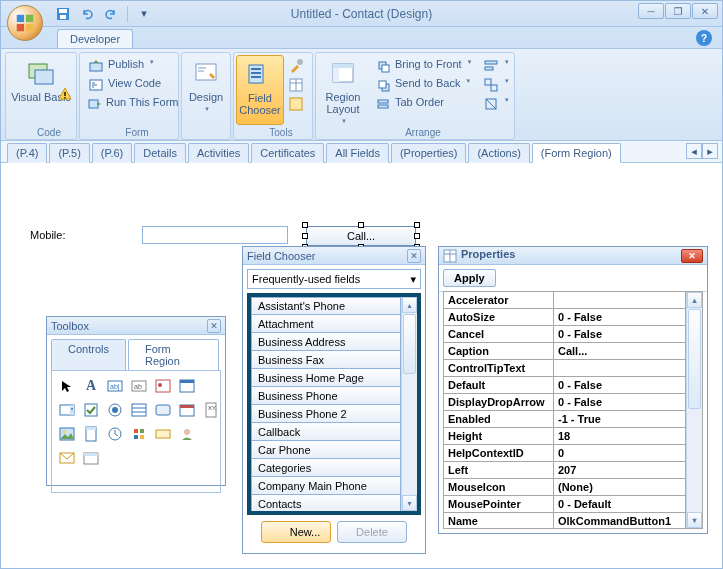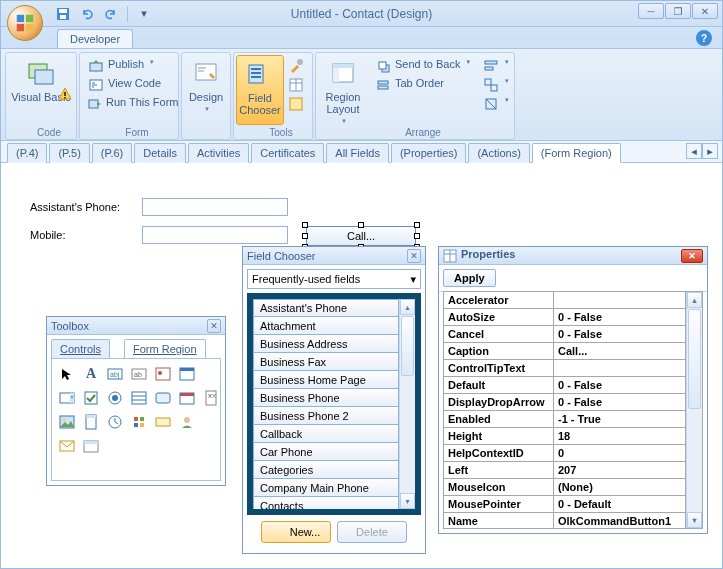--- a/index.html
+++ b/index.html
@@ -236,28 +236,27 @@
   }
   .panel-title.red .x {
     background:linear-gradient(#f28d7c,#d24125);
     border:1px solid #a02c16;
     color:#fff;
     width:22px;
   }
   .toolbox { left:44px; top:152px; width:180px; height:170px; }
   .toolbox-tabs { display:flex; border-bottom:1px solid #a8c4e4; margin: 4px 4px 0; }
   .toolbox-tab {
-    padding:3px 8px;
+    padding:3px 16px;
     border:1px solid #9bbce0;
     border-bottom:none;
     background:#e4eefa;
     border-radius:2px 2px 0 0;
     color:#3b5d8a;
-    margin-right:14px;
-    text-decoration:underline;
+    margin-right:2px;
   }
   .toolbox-tab.active { background:#fff; }
   .toolbox-body {
     border:1px solid #a8c4e4;border-top:none;
     margin:0 4px 4px;
     padding:4px;
     height: 122px;
   }
   .tb-grid { display:grid; grid-template-columns:repeat(7,22px); gap:2px;}
   .tb-cell { width:22px;height:22px;border:1px solid transparent;display:flex;align-items:center;justify-content:center;color:#3b5d8a;}
@@ -269,21 +268,21 @@
   }
   .fc-select {
     flex:1;
     border:1px solid #8fb3da;
     height:20px;
     padding:0 4px;
     display:flex;align-items:center;justify-content:space-between;
   }
   .fc-list {
     margin:0 4px;
-    border:6px solid #0c4a6e;
+    border:4px solid #0c4a6e;
     height:222px;
     overflow:hidden;
     position:relative;
   }
   .fc-list-inner { position:absolute; left:0; top:0; right:16px; }
   .fc-item {
     border:1px solid #8fb3da;
     border-top:none;
     background:linear-gradient(#fdfdfe,#e8eff8);
     height:18px;
@@ -513,20 +512,30 @@
             <svg width="26" height="26" viewBox="0 0 26 26">
               <rect x="3" y="3" width="20" height="18" fill="#fff" stroke="#7a9cc6"></rect>
               <rect x="3" y="3" width="20" height="4" fill="#cfe3f6"></rect>
               <rect x="3" y="7" width="6" height="14" fill="#e8eff8"></rect>
             </svg>
           </div>
         <span>Region Layout</span>
           <span class="dd">▾</span>
       </div>
       <div class="stack-btns" style="width:110px;">
+        <div class="small-btn">
+            <span class="small-icon">
+              <svg width="14" height="14" viewBox="0 0 14 14">
+                <rect x="3" y="3" width="7" height="7" fill="#cfe3f6" stroke="#3b77b6"></rect>
+                <rect x="6" y="6" width="7" height="7" fill="#fff" stroke="#3b77b6"></rect>
+              </svg>
+            </span>
+            <span>Bring to Front</span>
+            <span class="dd">▾</span>
+          </div>
         <div class="small-btn">
             <span class="small-icon">
               <svg width="14" height="14" viewBox="0 0 14 14">
                 <rect x="6" y="6" width="7" height="7" fill="#cfe3f6" stroke="#3b77b6"></rect>
                 <rect x="3" y="3" width="7" height="7" fill="#fff" stroke="#3b77b6"></rect>
               </svg>
             </span>
             <span>Send to Back</span>
             <span class="dd">▾</span>
           </div>
@@ -585,24 +594,20 @@
   <div class="dtab">(Properties)</div>
   <div class="dtab">(Actions)</div>
   <div class="dtab active">(Form Region)</div>
   <div class="dtab-nav">
     <div class="btn">◂</div>
     <div class="btn">▸</div>
   </div>
 </div>
 
 <div class="canvas">
-  <div class="field-row" style="left:28px; top:34px;">
-    <span class="field-label" style="width:106px;">Assistant's Phone:</span>
-    <div class="field-input" style="width:146px;"></div>
-  </div>
   <div class="field-row" style="left:28px; top:62px;">
     <span class="field-label" style="width:106px;">Mobile:</span>
     <div class="field-input" style="width:146px;"></div>
   </div>
 
   <div class="call-btn-wrap">
     <div class="call-button">Call...</div>
     <div class="sel-handle" style="left:-4px;top:-4px;"></div>
     <div class="sel-handle" style="left:50%;margin-left:-3px;top:-4px;"></div>
     <div class="sel-handle" style="right:-4px;top:-4px;"></div>

